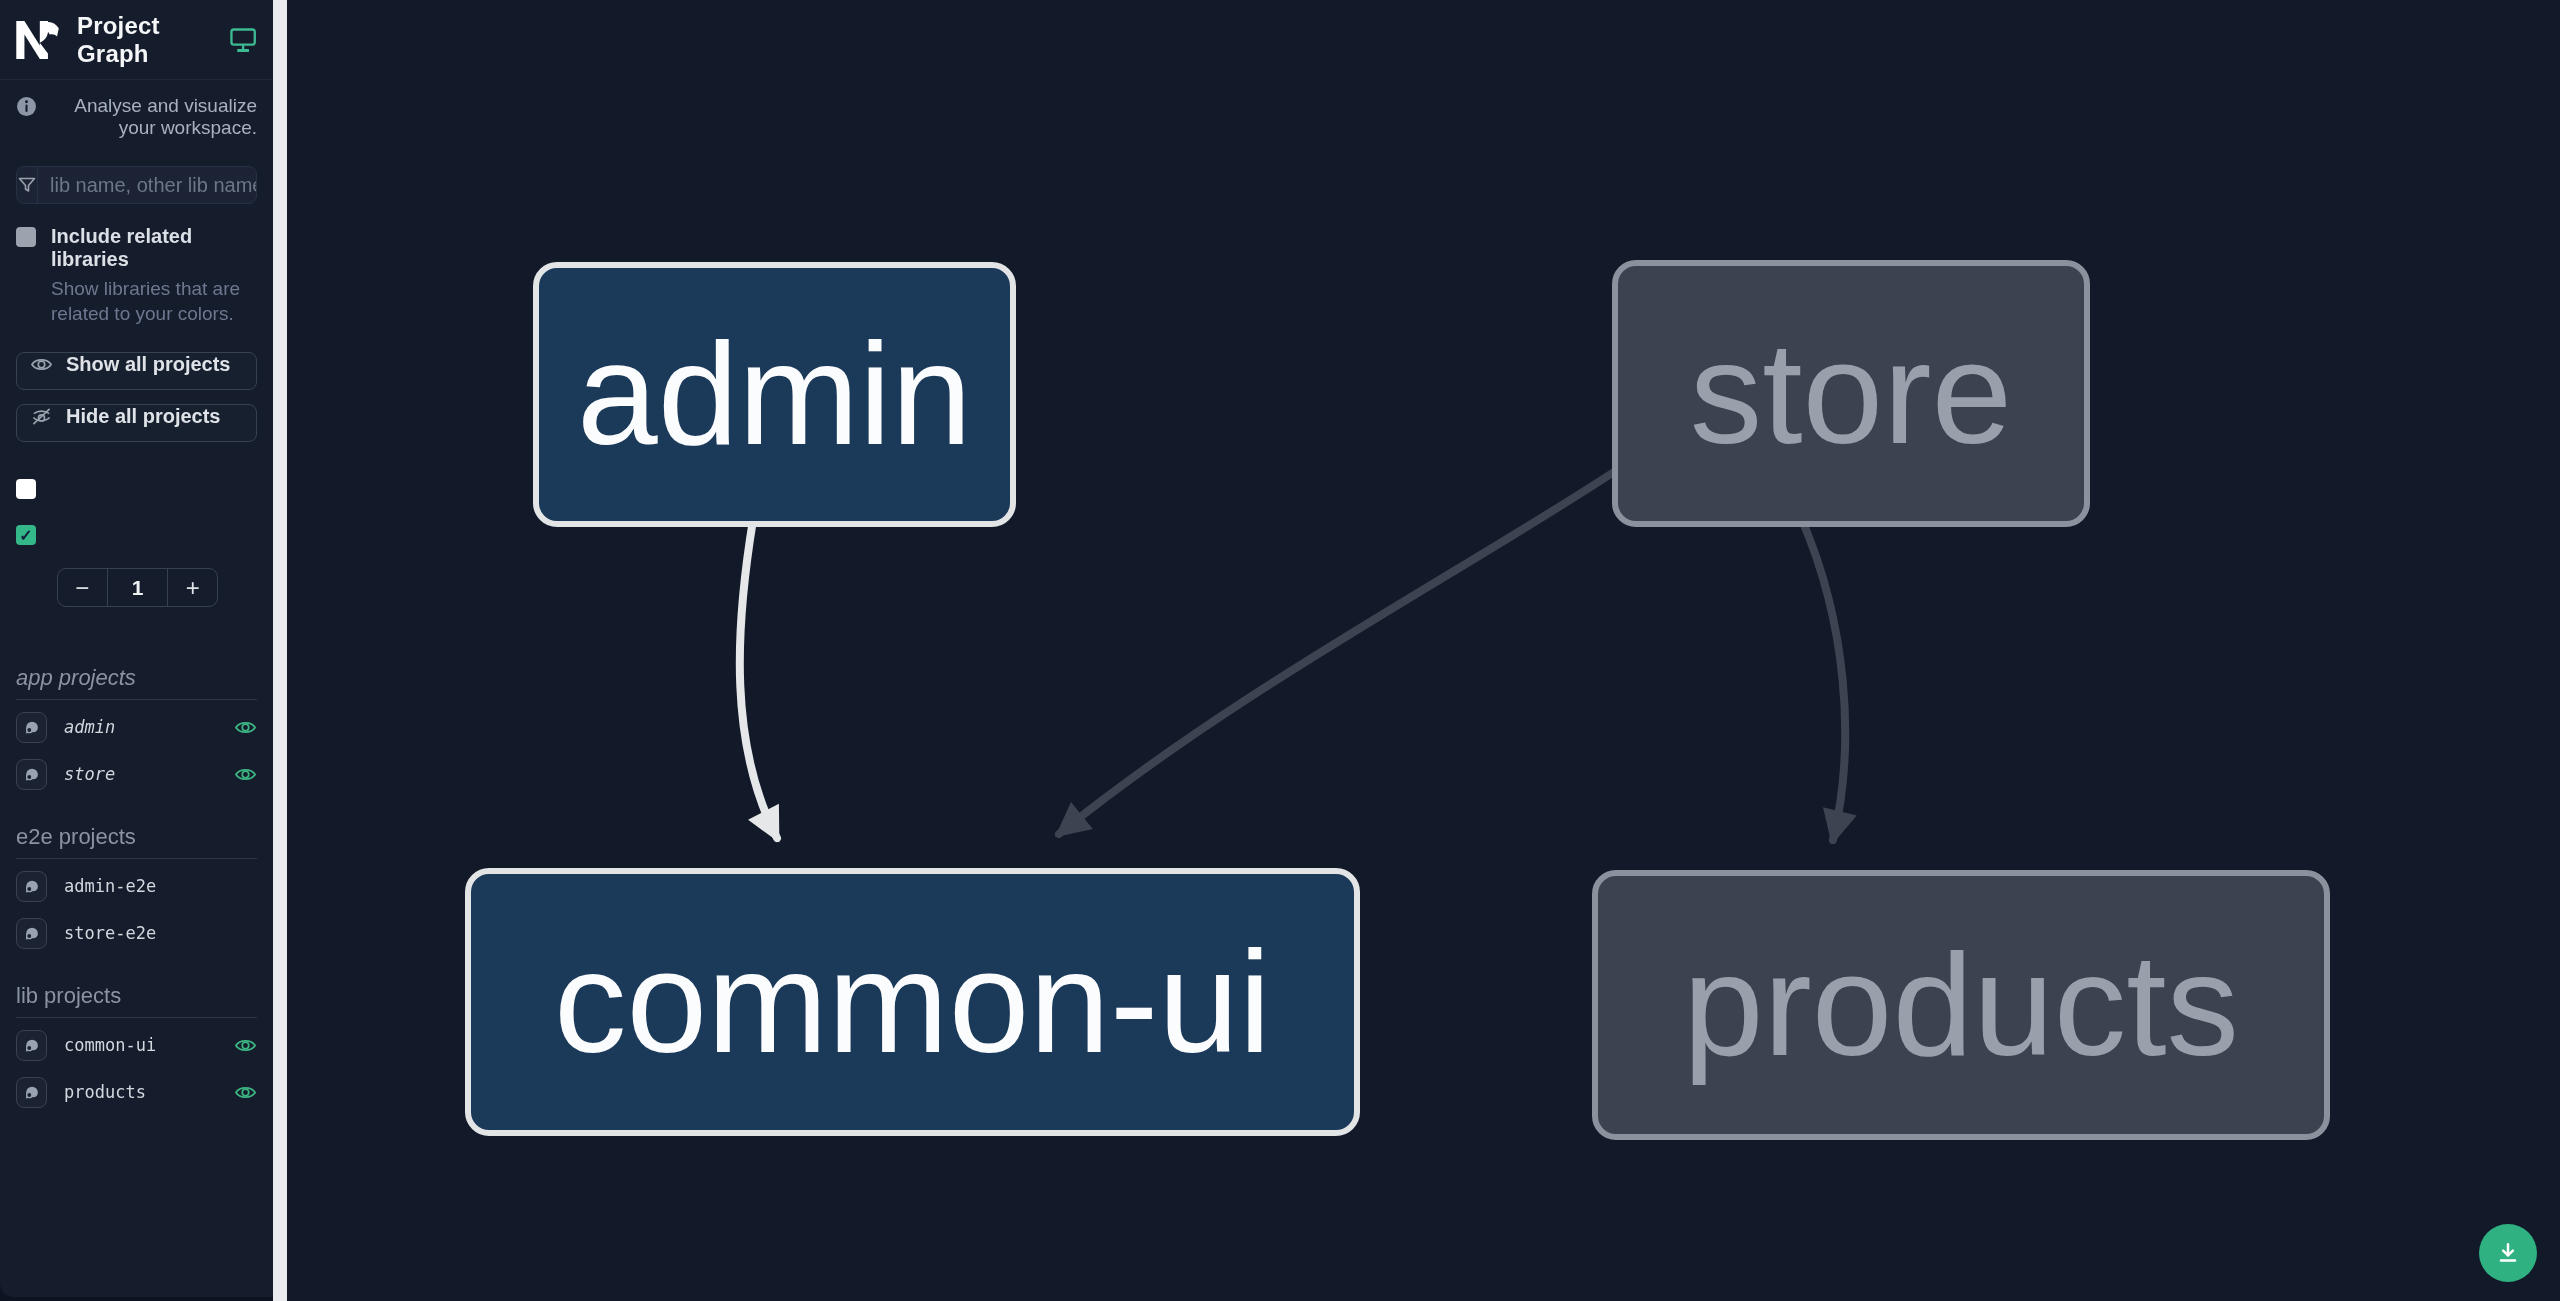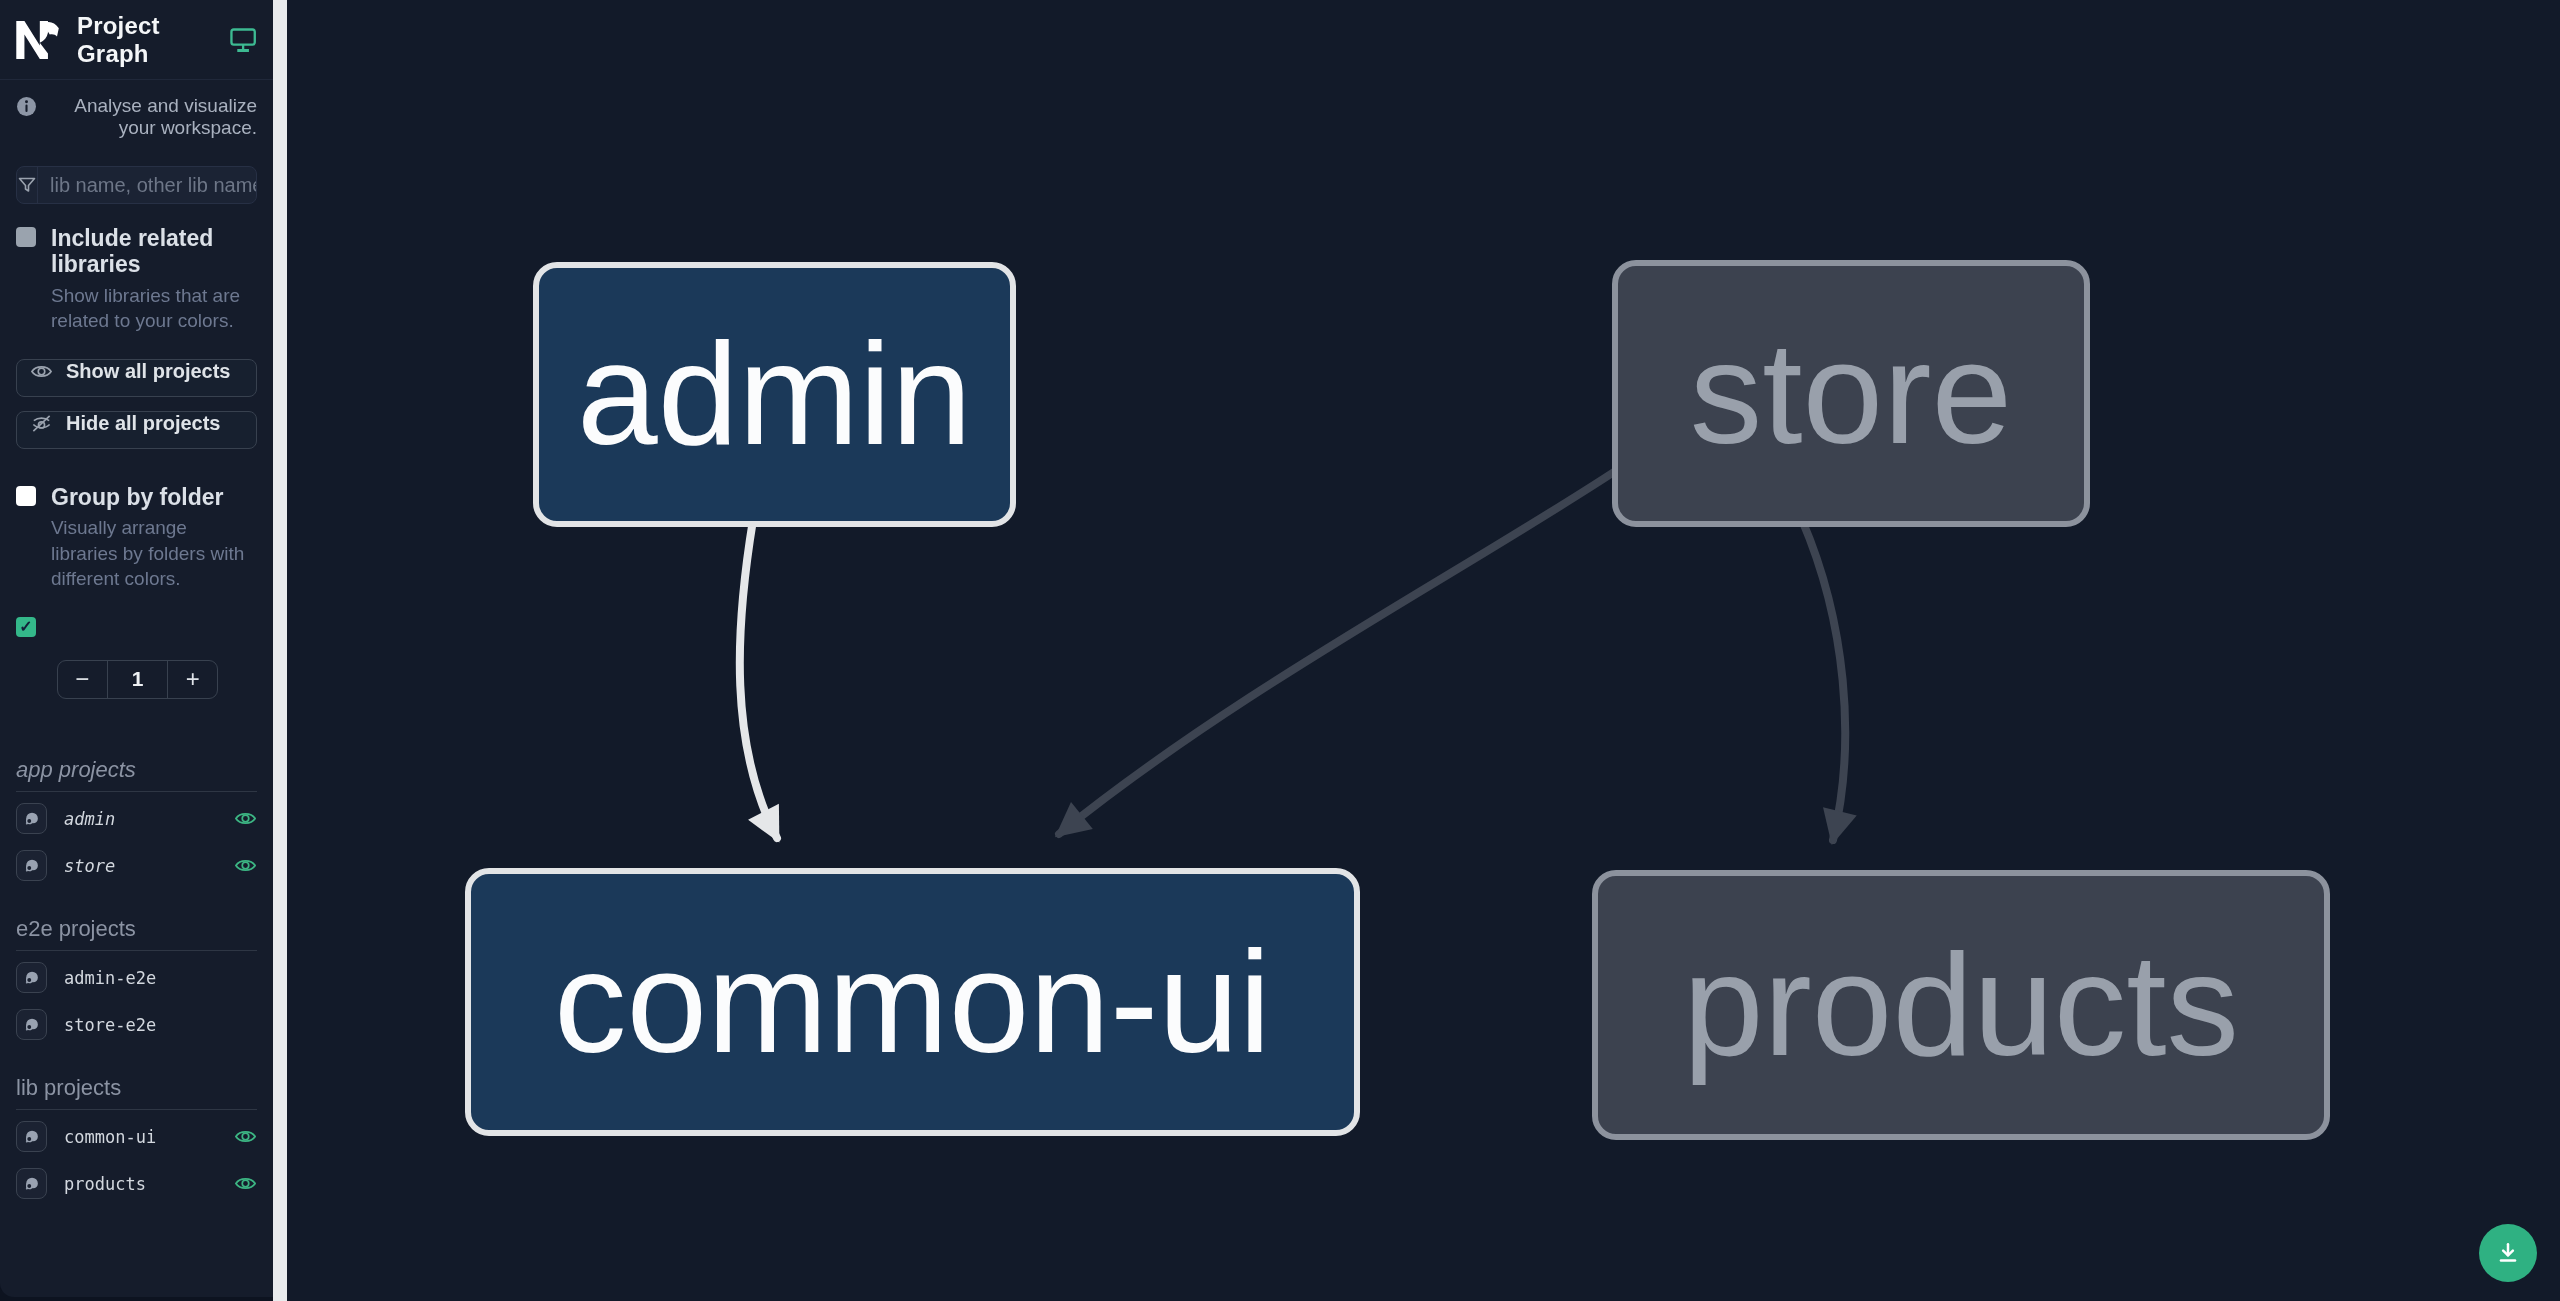--- a/index.html
+++ b/index.html
@@ -31,21 +31,21 @@
                   padding:0 12px; font-size:20px; color:#e6eaef;
                   font-family:"Liberation Sans", sans-serif; }
   .filter-input::placeholder { color:#6d7687; }
 
   .opt { display:grid; grid-template-columns:20px 1fr; column-gap:15px; }
   .opt .cb { width:20px; height:20px; border-radius:4px; margin-top:2px; cursor:pointer;
              display:flex; align-items:center; justify-content:center; }
   .cb.gray  { background:#9aa3ae; }
   .cb.white { background:#ffffff; }
   .cb.on    { background:#34b88a; color:#13203a; font-size:16px; font-weight:bold; }
-  .opt .lab { font-size:23px; font-weight:bold; color:#dbe0e7; line-height:1.15; }
+  .opt .lab { font-size:20px; font-weight:bold; color:#dbe0e7; line-height:1.15; }
   .opt .desc { font-size:19px; color:#6d7890; line-height:1.32; margin-top:5px; }
 
   .side-btn { margin-top:14px; width:100%; height:38px; display:flex; align-items:flex-start;
               gap:13px; padding:0 13px; background:#17202f; border:1px solid #38414f;
               border-radius:8px; cursor:pointer; }
   .side-btn .blab { font-size:20px; font-weight:bold; color:#dfe3e8; }
   .btn-ic { width:23px; height:23px; }
 
   .stepper { margin:23px 0 0 41px; width:161px; height:39px; display:flex;
              border:1px solid #38414f; border-radius:9px; overflow:hidden; }
@@ -146,24 +146,20 @@
           <path d="M4 9 C 8.5 5.5, 15.5 5.5, 20 9"></path>
           <path d="M3.5 13 C 8 17.5, 16 17.5, 20.5 13"></path>
           <circle cx="12" cy="13.5" r="3.2"></circle>
           <line x1="3.5" y1="20" x2="20.5" y2="4"></line>
         </svg>
         <span class="blab">Hide all projects</span>
       </button>
 
       <div class="opt" style="margin-top:35px;">
         <div class="cb white"></div>
-        <div>
-          <div class="lab">Group by folder</div>
-          <div class="desc">Visually arrange libraries by folders with different colors.</div>
-        </div>
       </div>
 
       <div class="opt" style="margin-top:24px;">
         <div class="cb on">
           <span>✓</span>
         </div>
       </div>
 
       <div class="stepper">
         <div class="step-dec">−</div>

